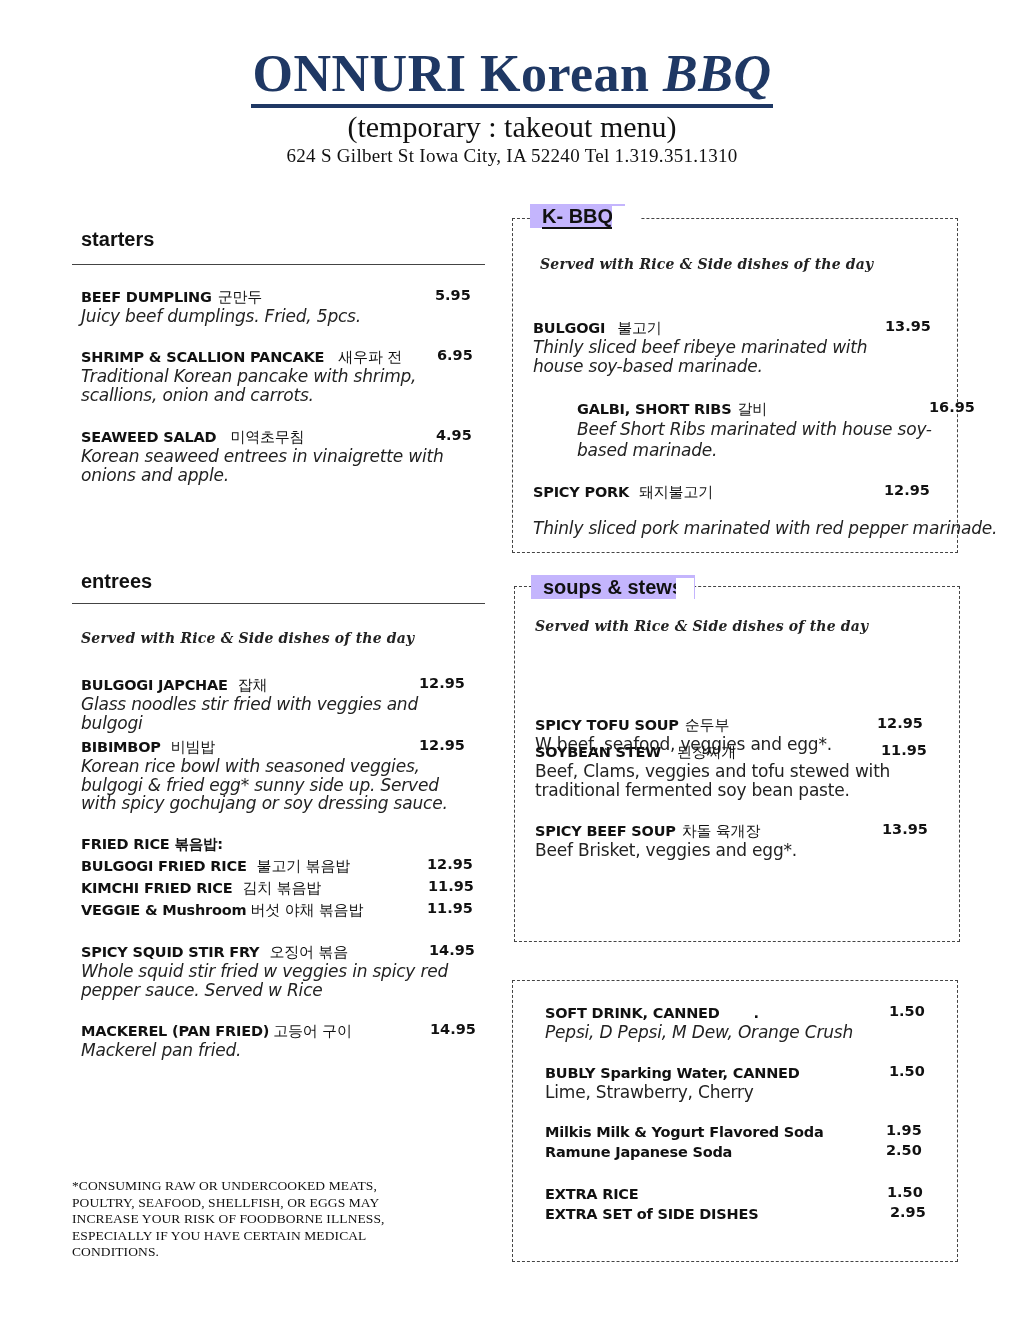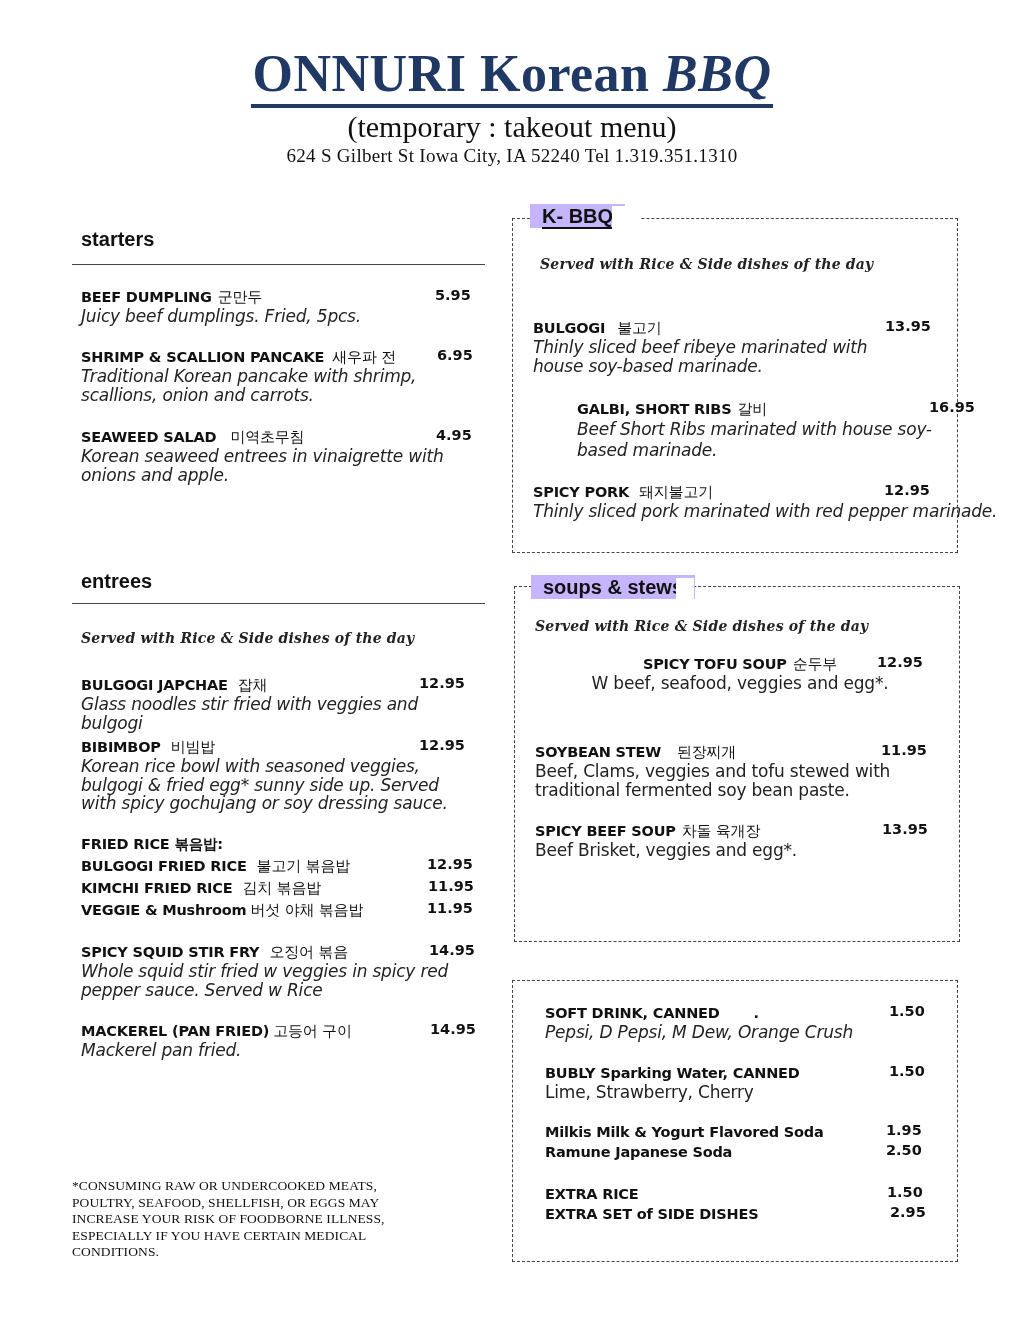--- a/index.html
+++ b/index.html
@@ -118,21 +118,21 @@
 
 <div class="sec-head" style="left:81px; top:228px;">starters</div>
 <div class="rule" style="left:72px; top:264px; width:413px;"></div>
 
 <div class="item" style="left:81px; top:287px; width:390px;">
   <div class="item-row"><span class="item-name"><span>BEEF DUMPLING</span><span class="item-ko">군만두</span></span><span class="item-price" style="left:354px;">5.95</span></div>
   <div class="item-desc">Juicy beef dumplings. Fried, 5pcs.</div>
 </div>
 
 <div class="item" style="left:81px; top:347px; width:390px;">
-  <div class="item-row"><span class="item-name"><span>SHRIMP &amp; SCALLION PANCAKE</span><span class="item-ko" style="margin-left:8px;">새우파 전</span></span><span class="item-price" style="left:356px;">6.95</span></div>
+  <div class="item-row"><span class="item-name"><span>SHRIMP &amp; SCALLION PANCAKE</span><span class="item-ko" style="margin-left:14px;">새우파 전</span></span><span class="item-price" style="left:356px;">6.95</span></div>
   <div class="item-desc" style="width:370px;">Traditional Korean pancake with shrimp, scallions, onion and carrots.</div>
 </div>
 
 <div class="item" style="left:81px; top:427px; width:390px;">
   <div class="item-row"><span class="item-name"><span>SEAWEED SALAD</span><span class="item-ko" style="margin-left:14px;">미역초무침</span></span><span class="item-price" style="left:355px;">4.95</span></div>
   <div class="item-desc" style="width:380px;">Korean seaweed entrees in vinaigrette with onions and apple.</div>
 </div>
 
 <div class="sec-head" style="left:81px; top:570px;">entrees</div>
 <div class="rule" style="left:72px; top:603px; width:413px;"></div>
@@ -177,29 +177,29 @@
   <div class="item-desc" style="width:380px;">Thinly sliced beef ribeye marinated with house soy-based marinade.</div>
 </div>
 
 <div class="item" style="left:533px; top:399px; width:410px;margin-left:44px;">
   <div class="item-row"><span class="item-name"><span>GALBI, SHORT RIBS</span><span class="item-ko" style="margin-left:6px;">갈비</span></span><span class="item-price" style="left:352px;">16.95</span></div>
   <div class="item-desc" style="width:365px; line-height:21px;">Beef Short Ribs marinated with house soy-based marinade.</div>
 </div>
 
 <div class="item" style="left:533px; top:482px; width:410px;">
   <div class="item-row"><span class="item-name"><span>SPICY PORK</span><span class="item-ko" style="margin-left:10px;">돼지불고기</span></span><span class="item-price" style="left:351px;">12.95</span></div>
-  <div class="item-desc" style="width:410px; white-space:nowrap;">Thinly sliced pork marinated with red pepper marinade.</div>
+  <div class="item-desc" style="width:410px; white-space:nowrap;margin-top:17px;">Thinly sliced pork marinated with red pepper marinade.</div>
 </div>
 
 <div class="box" style="left:514px; top:586px; width:446px; height:356px;"></div>
 <div class="box-label" style="left:531px; top:575px; font-weight:bold;">soups &amp; stews</div>
 <div style="position:absolute; left:676px; top:578px; width:18px; height:22px; background:#fff;"></div>
 <div class="served" style="left:535px; top:618px;">Served with Rice &amp; Side dishes of the day</div>
 
-<div class="item" style="left:535px; top:654px; width:410px;text-align:center;">
+<div class="item" style="left:535px; top:715px; width:410px;">
   <div class="item-row"><span class="item-name"><span>SPICY TOFU SOUP</span><span class="item-ko" style="margin-left:6px;">순두부</span></span><span class="item-price" style="left:342px;">12.95</span></div>
   <div class="item-desc upright">W beef, seafood, veggies and egg*.</div>
 </div>
 
 <div class="item" style="left:535px; top:742px; width:410px;">
   <div class="item-row"><span class="item-name"><span>SOYBEAN STEW</span><span class="item-ko" style="margin-left:16px;">된장찌개</span></span><span class="item-price" style="left:346px;">11.95</span></div>
   <div class="item-desc upright" style="width:400px;">Beef, Clams, veggies and tofu stewed with traditional fermented soy bean paste.</div>
 </div>
 
 <div class="item" style="left:535px; top:821px; width:410px;">

